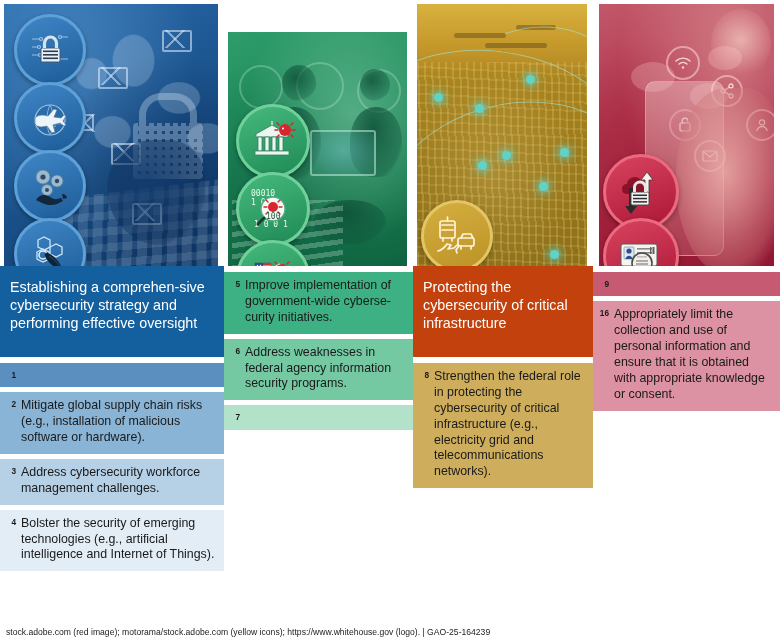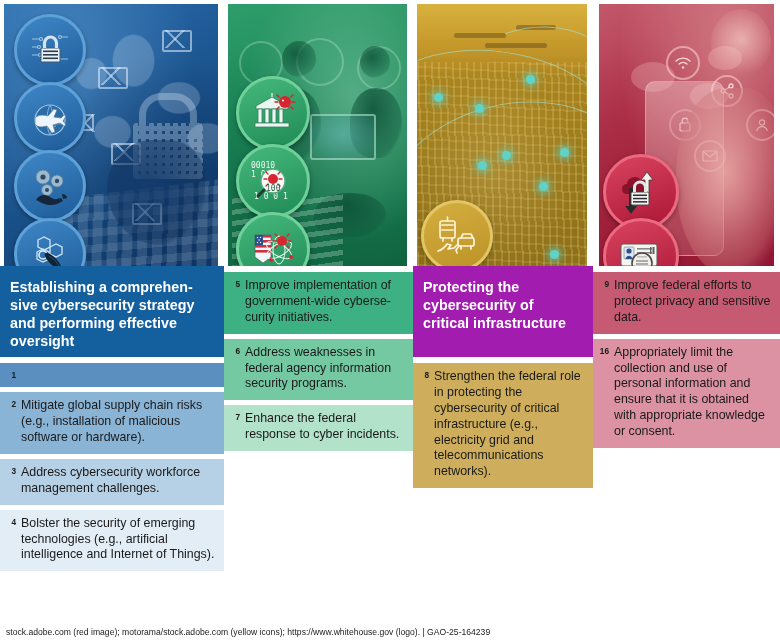--- a/index.html
+++ b/index.html
@@ -17,21 +17,21 @@
   .col{position:relative;display:flex;flex-direction:column;background:#ffffff;}
   .col.c1{width:224px;}
   .col.c2{width:189px;}
   .col.c3{width:180px;}
   .col.c4{width:187px;}
 
   
   .art{position:relative;height:266px;overflow:hidden;}
   .art .inner{position:absolute;inset:4px 6px 0px 4px;overflow:hidden;}
   .c1 .art .inner{inset:4px 6px 0 4px;}
-  .c2 .art .inner{inset:4px 6px 0 4px;}
+  .c2 .art .inner{inset:4px 6px 0 4px;margin-top:28px;}
   .c3 .art .inner{inset:4px 6px 0 4px;}
   .c4 .art .inner{inset:4px 6px 0 6px;}
 
   
   .scene-blue{position:absolute;inset:0;
     background:
       radial-gradient(ellipse at 78% 82%, rgba(10,45,90,.75) 0%, rgba(10,45,90,0) 55%),
       radial-gradient(ellipse at 30% 20%, rgba(90,150,205,.55) 0%, rgba(90,150,205,0) 60%),
       linear-gradient(150deg,#2b6eae 0%,#1f5a96 38%,#164a80 68%,#123c6b 100%);
   }
@@ -121,25 +121,25 @@
   
   .badge{position:absolute;border-radius:50%;display:flex;align-items:center;justify-content:center;
     box-shadow:0 2px 5px rgba(0,0,0,.35);}
   .badge.blue{background:linear-gradient(160deg,#3f86c6,#1d5b98);border:3px solid #5ea0d8;}
   .badge.green{background:linear-gradient(160deg,#46b97c,#1f8a56);border:3px solid #6fd09a;}
   .badge.yellow{background:linear-gradient(160deg,#d5ae40,#bb9226);border:3px solid #e3c663;}
   .badge.red{background:linear-gradient(160deg,#d8445f,#ab1636);border:3px solid #ec6a80;}
   .badge svg{display:block;}
 
   
-  .hdr{padding:12px 12px 14px 10px;color:#ffffff;font-weight:bold;font-size:14.3px;line-height:1.27;
+  .hdr{padding:12px 12px 14px 10px;color:#ffffff;font-weight:normal;font-size:14.3px;line-height:1.27;
     height:91px;box-sizing:border-box;}
   .hdr.blue{background:#14609f;}
   .hdr.green{background:#1f9a5e;}
-  .hdr.yellow{background:#a21caf;}
+  .hdr.yellow{background:#c2410c;}
   .hdr.red{background:#c01741;}
 
   
   .list{flex:1;padding-top:6px;display:flex;flex-direction:column;gap:5px;background:#ffffff;}
   .item{display:flex;align-items:flex-start;gap:5px;padding:6px 8px 8px 6px;color:#1a1a1a;
     font-size:12.4px;line-height:1.28;box-sizing:border-box;}
   .item .num{font-size:8.3px;font-weight:bold;line-height:1;padding-top:2px;min-width:10px;text-align:right;}
   .item .txt{flex:1;}
 
   
@@ -353,21 +353,20 @@
         <div class="item s0">
           <span class="num">5</span>
           <span class="txt">Improve implementation of government-wide cyberse-curity initiatives.</span>
         </div>
         <div class="item s1">
           <span class="num">6</span>
           <span class="txt">Address weaknesses in federal agency information security programs.</span>
         </div>
         <div class="item s2">
           <span class="num">7</span>
-          <span class="txt">Enhance the federal response to cyber incidents.</span>
         </div>
       </div>
     </div>
 
     <div class="col c3">
       <div class="art">
         <div class="inner">
           <div class="scene-yellow">
             <div class="y-sky"></div>
             <div class="y-cloud" style="left:22%;top:11%;width:52px;"></div>
@@ -501,21 +500,20 @@
               </svg>
             </div>
           </div>
         </div>
       </div>
 
 
       <div class="list">
         <div class="item s0">
           <span class="num">9</span>
-          <span class="txt">Improve federal efforts to protect privacy and sensitive data.</span>
         </div>
         <div class="item s1">
           <span class="num">16</span>
           <span class="txt">Appropriately limit the collection and use of personal information and ensure that it is obtained with appropriate knowledge or consent.</span>
         </div>
       </div>
     </div>
 
   </div>
 

